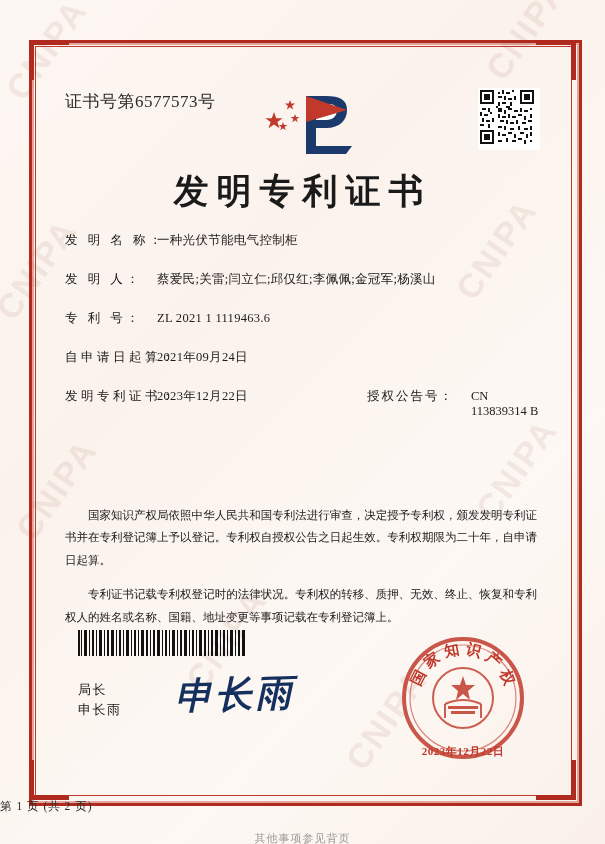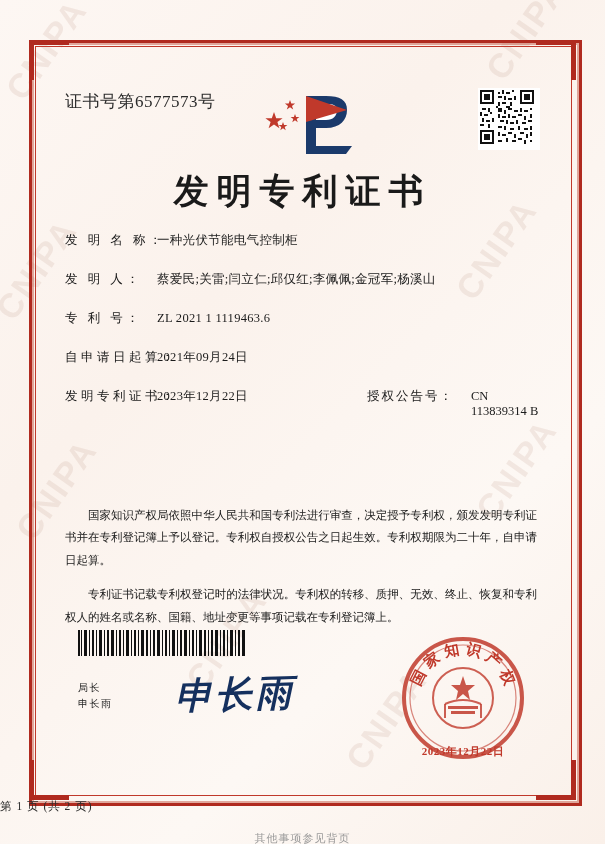--- a/index.html
+++ b/index.html
@@ -198,21 +198,21 @@
     left: 38px;
     top: 578px;
     width: 168px;
     height: 26px;
   }
 
   .signature-block {
     position: absolute;
     left: 38px;
     top: 628px;
-    font-size: 10px;
+    font-size: 13px;
     color: #1b1b1b;
     line-height: 1.55;
     letter-spacing: 1.5px;
   }
   .signature-script {
     position: absolute;
     left: 135px;
     top: 618px;
     font-family: "Liberation Serif", "DejaVu Serif", serif;
     font-size: 37px;

